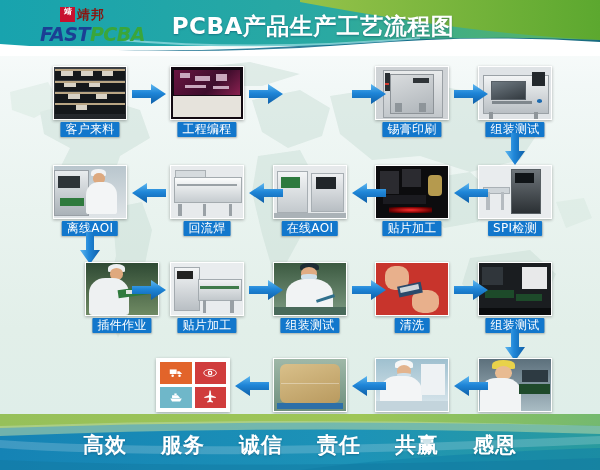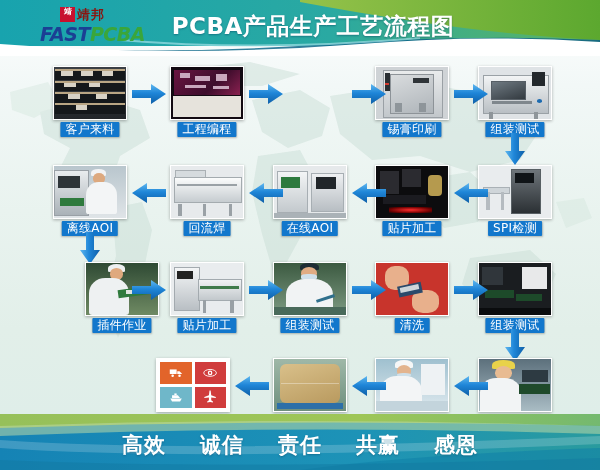--- a/index.html
+++ b/index.html
@@ -598,20 +598,21 @@
       </defs>
       <rect x="0" y="0" width="600" height="56" fill="url(#fgBlue)"></rect>
       <path d="M0 0 H600 V12 Q300 4 0 14 Z" fill="url(#fgGreen)"></path>
       <path d="M0 12 Q300 2 600 12 L600 20 Q300 10 0 22 Z" fill="#bcd9a5" opacity=".55"></path>
       <path d="M0 26 Q200 40 600 22 L600 30 Q200 48 0 34 Z" fill="#ffffff" opacity=".18"></path>
       <path d="M300 56 Q420 40 600 34 L600 56 Z" fill="#0f7fa8" opacity=".55"></path>
       <path d="M0 46 Q240 56 600 44 L600 56 L0 56 Z" fill="#12789f" opacity=".45"></path>
     </svg>
     <div class="slogans">
       <span class="slogan">高效</span>
+      <span class="slogan">服务</span>
       <span class="slogan">诚信</span>
       <span class="slogan">责任</span>
       <span class="slogan">共赢</span>
       <span class="slogan">感恩</span>
     </div>
   </div>
 
 </div>
 
 </body></html>

